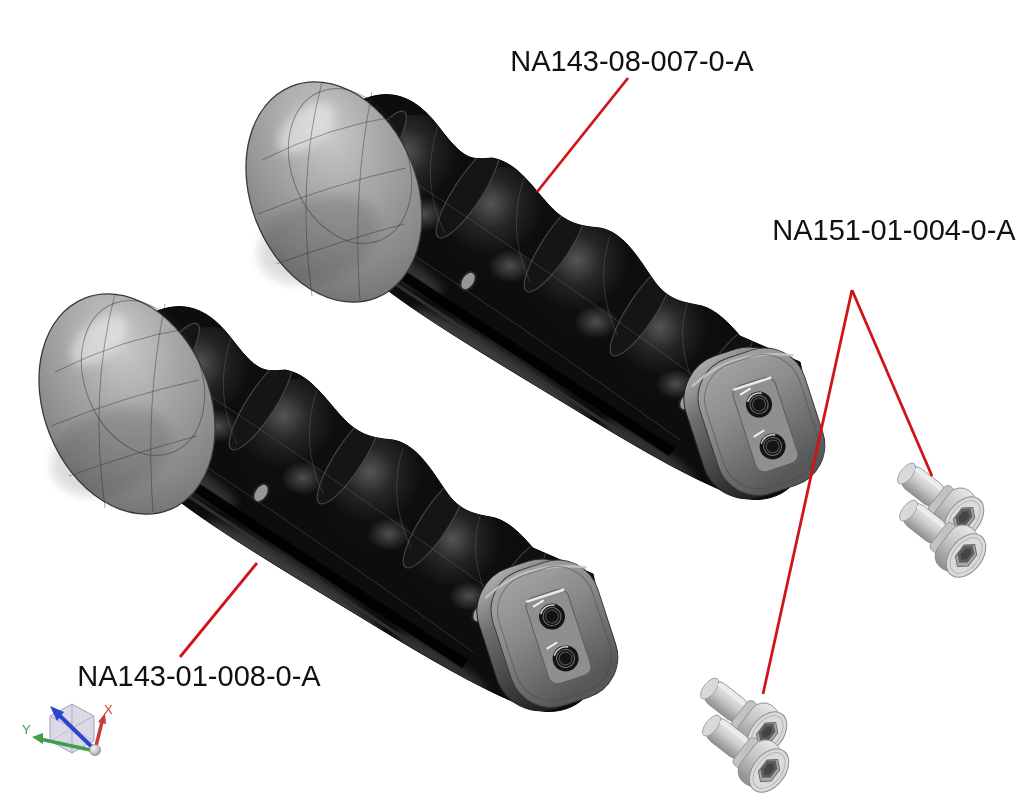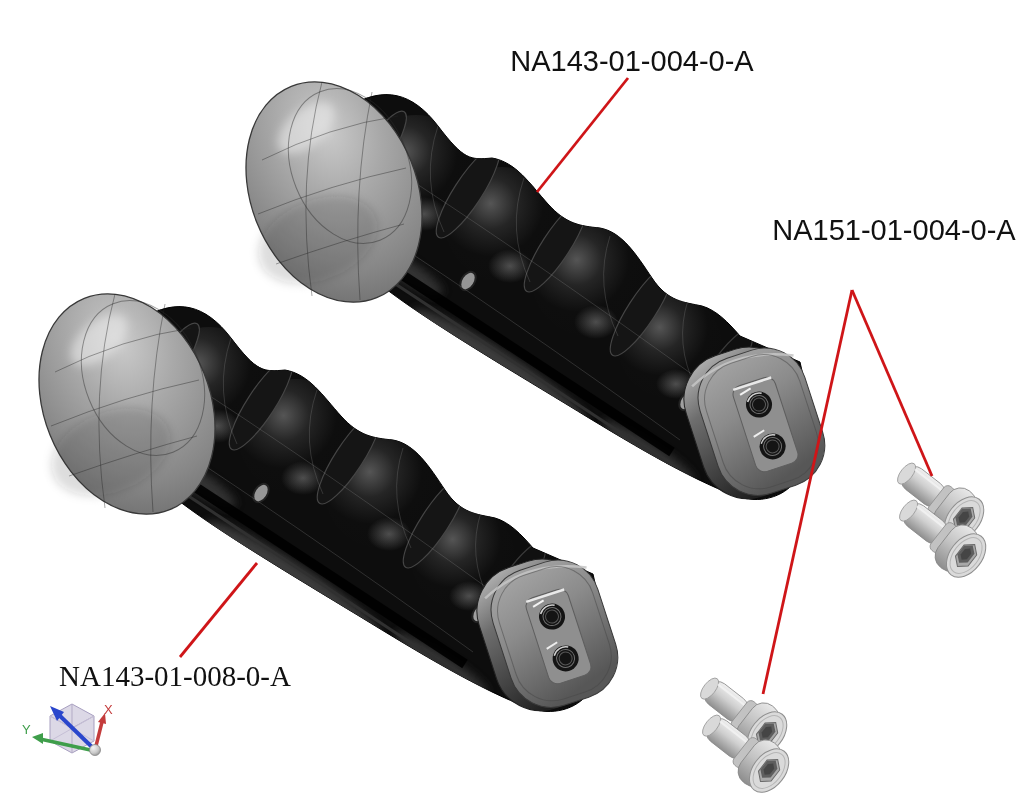--- a/index.html
+++ b/index.html
@@ -196,21 +196,21 @@
     <line x1="95" y1="750" x2="102" y2="722" stroke="#c43c3c" stroke-width="3.5"></line>
     <polygon points="105,713 98,722 106,724" fill="#c43c3c"></polygon>
     <line x1="95" y1="751" x2="40" y2="739" stroke="#3f9e4b" stroke-width="3.5"></line>
     <polygon points="32,737 43,733 43,744" fill="#3f9e4b"></polygon>
     <circle cx="95" cy="750" r="5.5" fill="url(#ballG)" stroke="#888" stroke-width="0.8"></circle>
     <text x="104" y="714" font-size="13" fill="#c43c3c">X</text>
     <text x="22" y="734" font-size="13" fill="#3f9e4b">Y</text>
   </g>
 </svg>
 
-<div class="lbl" style="left:500px;top:45px;width:264px;">NA143-01-004-0-A</div>
+<div class="lbl" style="left:500px;top:45px;width:264px;">NA143-08-007-0-A</div>
 
 <div class="lbl" style="left:759px;top:214px;width:270px;">
   <span class="ln">NA151-01-004-0-A</span>
 </div>
 
-<div class="lbl" style="left:40px;top:660px;width:270px;font-family:Liberation Serif, serif;">NA143-01-008-0-A</div>
+<div class="lbl" style="left:64px;top:660px;width:270px;">NA143-01-008-0-A</div>
 
 </div>
 
 </body></html>

